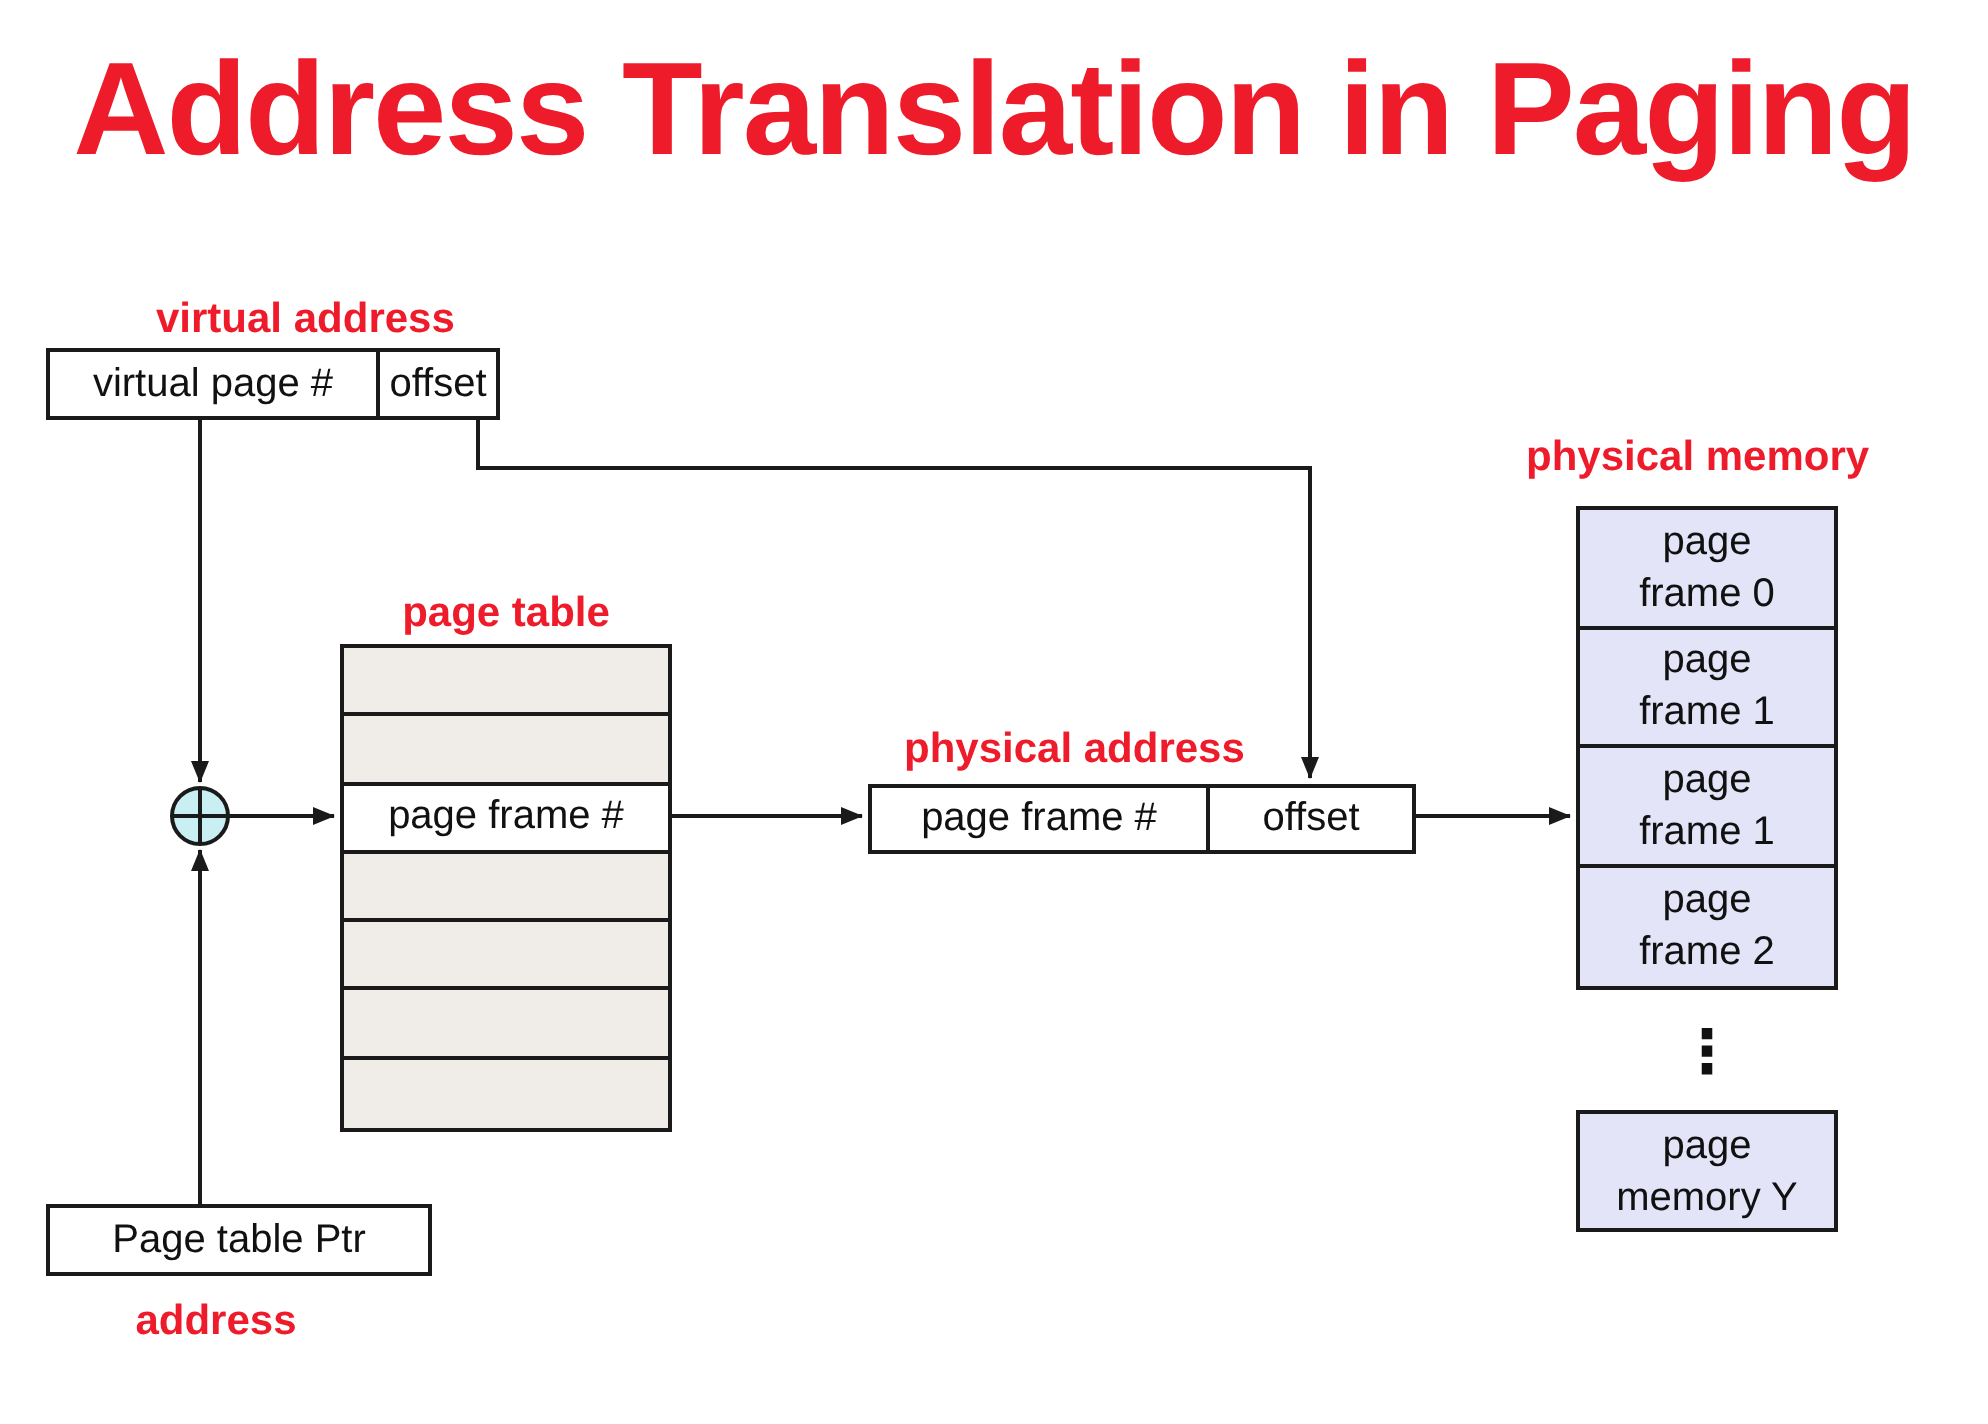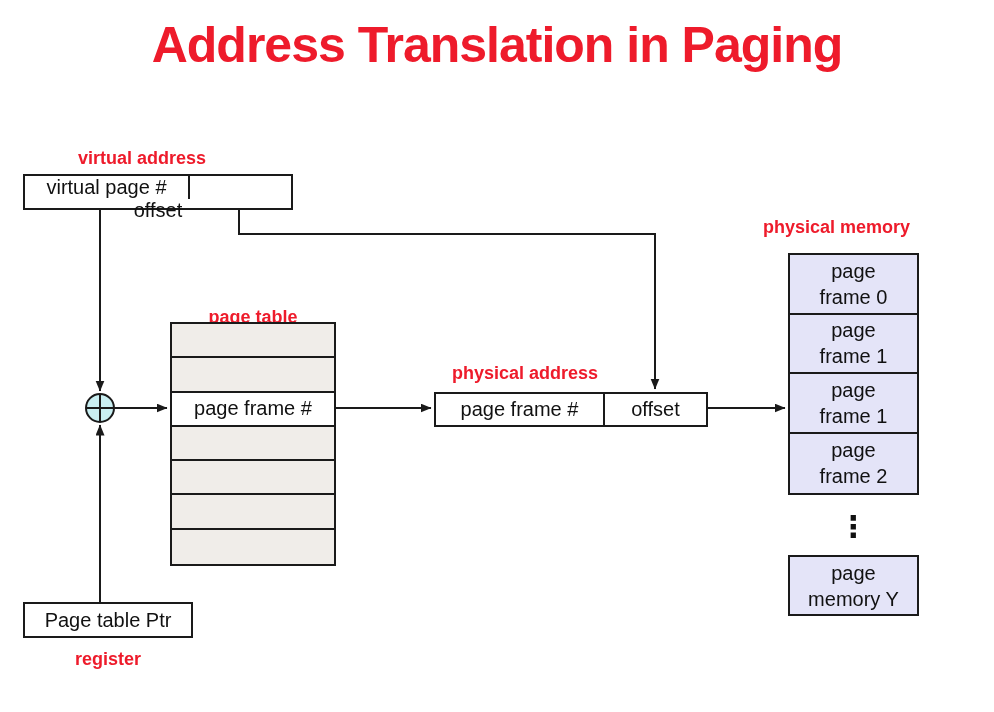--- a/index.html
+++ b/index.html
@@ -11,40 +11,40 @@
     --box-bg:#ffffff;
   }
   *{margin:0;padding:0;box-sizing:border-box;}
   body{background:#fff;font-family:"Liberation Sans",sans-serif;}
   .canvas{
     position:relative;width:994px;height:712px;background:var(--box-bg);
     overflow:hidden;color:#111;
   }
   .title{
     position:absolute;top:16px;left:0;width:100%;text-align:center;
-    font-size:50px;font-weight:bold;color:var(--red);letter-spacing:-1px;
+    font-size:66px;font-weight:bold;color:var(--red);letter-spacing:-1px;
     white-space:nowrap;
   }
   .red-label{
-    position:absolute;font-size:18px;font-weight:bold;color:var(--red);
+    position:absolute;font-size:21px;font-weight:bold;color:var(--red);
     white-space:nowrap;
   }
   .connectors{position:absolute;top:0;left:0;width:994px;height:712px;}
 
   
   .addr-box{
     position:absolute;display:flex;border:2px solid var(--line);
     background:var(--box-bg);height:36px;
   }
   .addr-cell{
     display:flex;align-items:center;justify-content:center;
     font-size:20px;white-space:nowrap;
   }
   .addr-cell.first{border-right:2px solid var(--line);}
-  #virtual-address-box{left:23px;top:174px;width:270px;flex-direction:column;}
+  #virtual-address-box{left:23px;top:174px;width:227px;}
   #virtual-address-box .first{width:165px;}
   #virtual-address-box .second{flex:1;}
   #physical-address-box{left:434px;top:392px;width:274px;height:35px;}
   #physical-address-box .first{width:169px;}
   #physical-address-box .second{flex:1;}
 
   
   .page-table{
     position:absolute;left:170px;top:322px;width:166px;height:244px;
     border:2px solid var(--line);display:grid;grid-template-rows:repeat(7,1fr);
@@ -77,28 +77,28 @@
     font-size:20px;line-height:26px;white-space:nowrap;
   }
   .v-ellipsis{
     position:absolute;left:788px;top:500px;width:131px;height:52px;
     display:flex;align-items:center;justify-content:center;
     font-family:"DejaVu Sans",sans-serif;font-size:30px;font-weight:bold;color:#111;
   }
 
   
   .simple-box{
-    position:absolute;left:23px;top:602px;width:170px;height:36px;
+    position:absolute;left:23px;top:602px;width:193px;height:36px;
     border:2px solid var(--line);background:var(--box-bg);
     display:flex;align-items:center;justify-content:center;
     font-size:20px;white-space:nowrap;
   }
 
   #virtual-address-label{left:78px;top:148px;}
-  #page-table-label{left:170px;top:295px;width:166px;text-align:center;margin-top:12px;}
+  #page-table-label{left:170px;top:295px;width:166px;text-align:center;}
   #physical-address-label{left:452px;top:363px;}
   #physical-memory-label{left:763px;top:217px;width:181px;text-align:left;}
   #register-label{left:23px;top:649px;width:170px;text-align:center;}
 </style>
 </head>
 <body>
 
 <div class="canvas">
 
   <div class="title">Address Translation in Paging</div>
@@ -171,15 +171,15 @@
       <span>frame 2</span>
     </div>
   </div>
   <div class="v-ellipsis">⋮</div>
   <div class="mem-single">
     <span>page</span>
     <span>memory Y</span>
   </div>
 
   <div class="simple-box">Page table Ptr</div>
-  <div class="red-label" id="register-label">register</div>
+  <div class="red-label" id="register-label">address</div>
 
 </div>
 
 </body></html>

